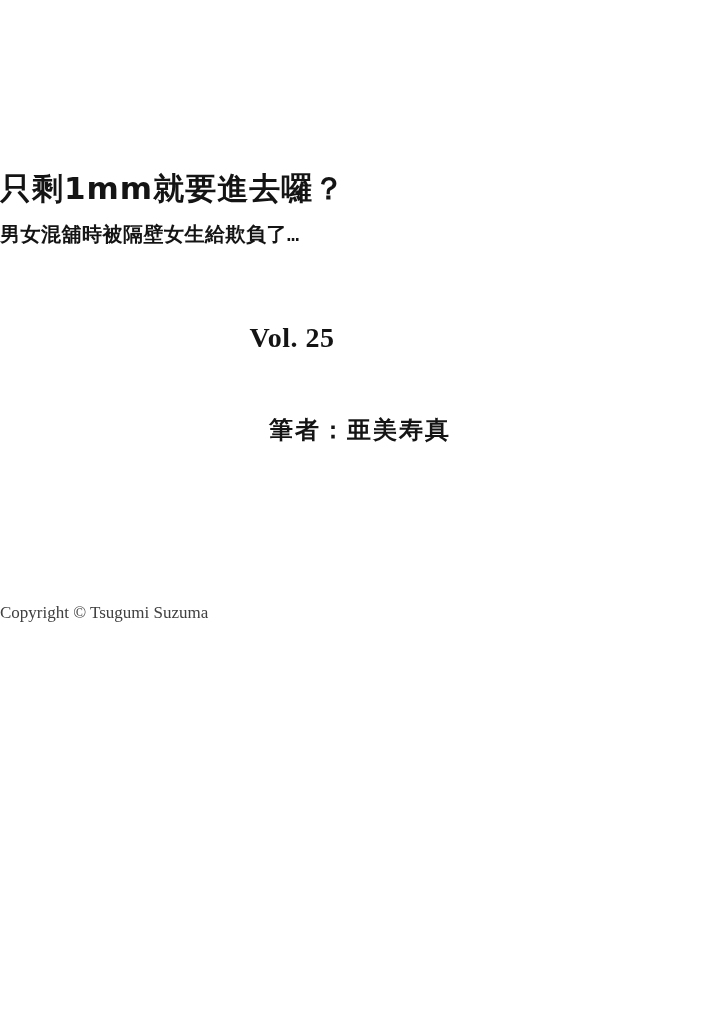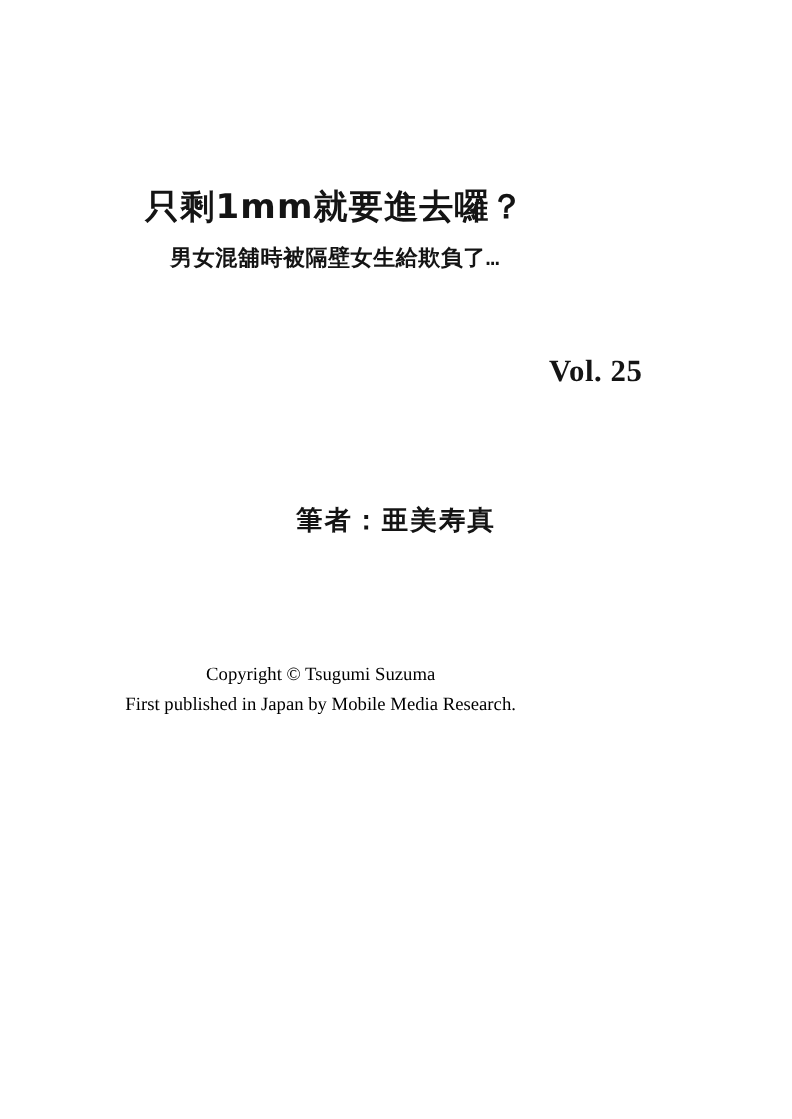--- a/index.html
+++ b/index.html
@@ -18,21 +18,20 @@
     position: relative;
     width: 720px;
     height: 1017px;
     background: #ffffff;
   }
   .title-block {
     position: absolute;
     left: 0;
     top: 170px;
     width: 609px;
-    text-align: center;
   }
   .main-title {
     font-family: "DejaVu Sans", "Liberation Sans", sans-serif;
     font-size: 31px;
     font-weight: bold;
     letter-spacing: 1px;
     color: #141414;
     line-height: 1.2;
     margin: 0;
     padding: 0;
@@ -44,49 +43,47 @@
     letter-spacing: 0.5px;
     color: #141414;
     margin: 14px 0 0 0;
     padding: 0;
   }
   .volume {
     position: absolute;
     left: 0;
     top: 322px;
     width: 584px;
-    text-align: right;
+    text-align: center;
     font-family: "Liberation Serif", serif;
     font-size: 28px;
     font-weight: bold;
     color: #141414;
     letter-spacing: 0.5px;
   }
   .author {
     position: absolute;
     left: 0;
     top: 414px;
     width: 720px;
     text-align: center;
     font-family: "DejaVu Sans", "Liberation Sans", sans-serif;
     font-size: 24px;
     font-weight: bold;
     color: #141414;
     letter-spacing: 2px;
-    margin-top: 43px;
   }
   .copyright-block {
     position: absolute;
     left: 0;
     top: 600px;
     width: 583px;
-    text-align: center;
     font-family: "Liberation Serif", serif;
     font-size: 17px;
-    color: #000000;
+    color: #404040;
     line-height: 1.58;
   }
   .copyright-line {
     margin: 0;
     padding: 0;
     white-space: nowrap;
   }
 </style>
 </head>
 <body>
@@ -97,16 +94,15 @@
     <h1 class="main-title">只剩1mm就要進去囉？</h1>
     <h2 class="sub-title">男女混舖時被隔壁女生給欺負了…</h2>
   </div>
 
   <div class="volume">Vol. 25</div>
 
   <div class="author">筆者：亜美寿真</div>
 
   <div class="copyright-block">
     <p class="copyright-line">Copyright © Tsugumi Suzuma</p>
-    <p class="copyright-line">First published in Japan by Mobile Media Research.</p>
   </div>
 
 </div>
 
 </body></html>

